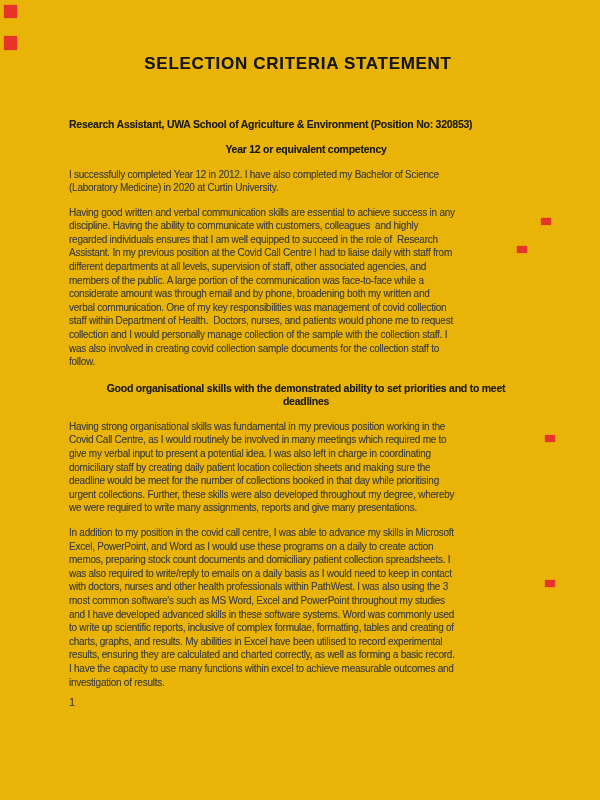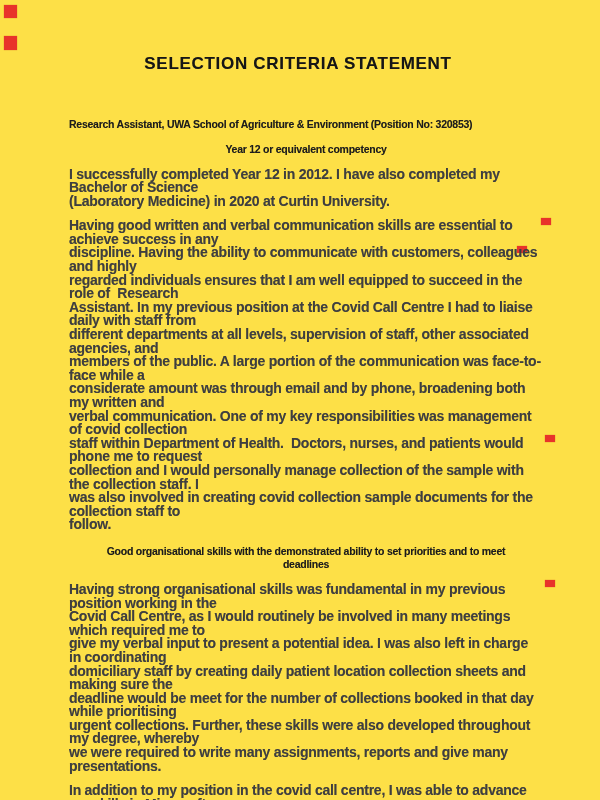--- a/index.html
+++ b/index.html
@@ -4,21 +4,21 @@
 <style>
   :root { --marker-color:#e8332a; }
   html,body { margin:0; padding:0; }
   body {
     width:600px; height:800px;
     background:#f4f4f4;
     font-family:"Liberation Sans", sans-serif;
   }
   .page {
     position:relative; width:600px; height:800px; overflow:hidden;
-    background:#fde047;
+    background:#eab308;
   }
   .content {
     position:absolute; left:69px; top:0; width:474px;
   }
   .doc-title {
     margin:53px 0 0 -16px;
     text-align:center;
     font-size:17px; font-weight:bold; letter-spacing:0.7px;
     line-height:22px; color:#161616;
     white-space:nowrap;
@@ -34,21 +34,21 @@
     margin-top:12px;
     font-size:10.5px; font-weight:bold; line-height:13.5px;
     letter-spacing:-0.25px; color:#1c1c1c;
     white-space:pre-wrap;
     text-shadow:0 0 0.5px rgba(40,40,40,0.4);
     text-align:center;
   }
   .crit-heading.after-para { margin-top:13px; }
   .body-para {
     margin-top:11px;
-    font-size:14px; font-weight:bold; line-height:13.6px;
+    font-size:10px; font-weight:normal; line-height:13.6px;
     letter-spacing:-0.25px; color:#3f3f3f;
     white-space:pre-wrap;
     text-shadow:0 0 0.55px rgba(80,80,80,0.5);
   }
   .page-number {
     margin-top:7px;
     font-size:11px; color:#333; letter-spacing:0;
   }
   .red-marker {
     position:absolute; background:var(--marker-color);

